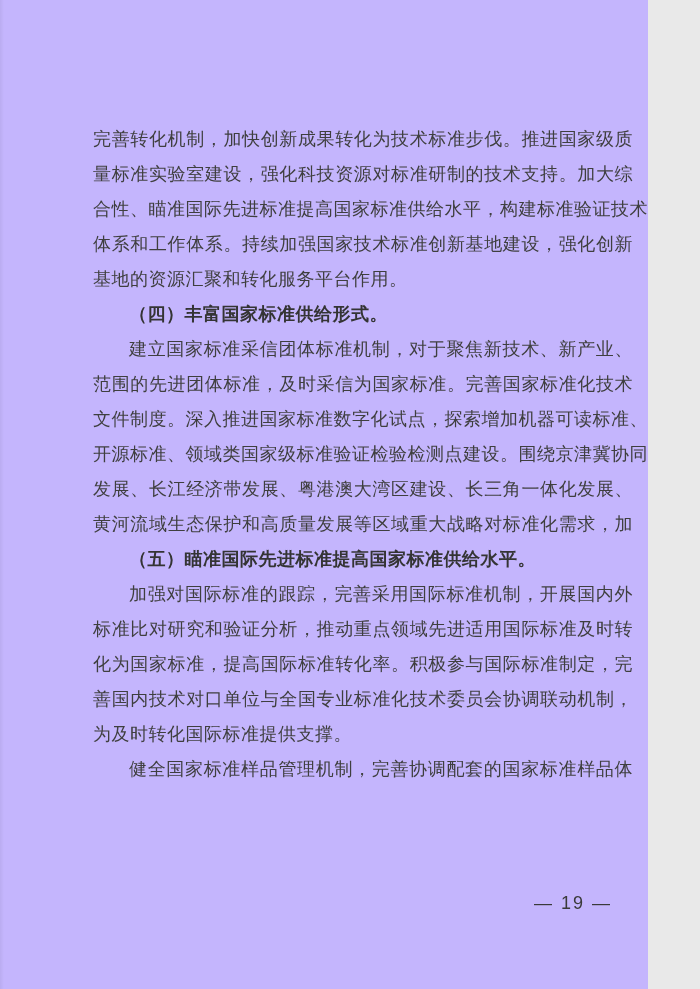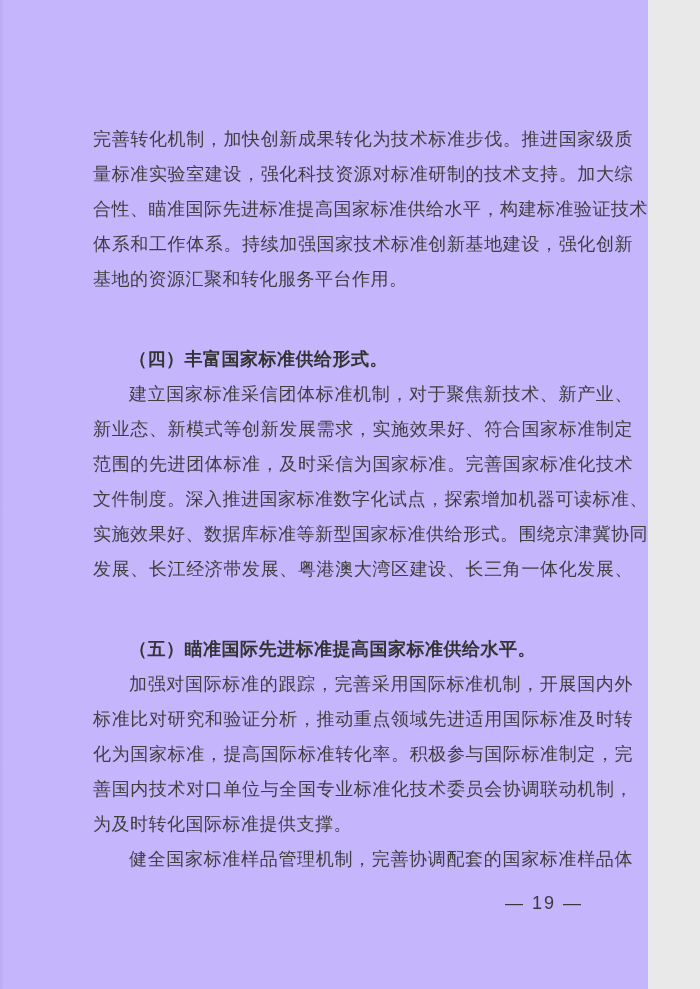--- a/index.html
+++ b/index.html
@@ -44,25 +44,24 @@
     text-align: justify;
     text-align-last: justify;
     text-justify: inter-character;
   }
   .indent {
     text-indent: 2em;
   }
   .heading {
     font-weight: bold;
     color: #343434;
-    margin-top: 45px;
   }
   .footer {
     position: absolute;
-    left: 76px;
+    left: 105px;
     top: 888px;
     width: 507px;
     text-align: right;
   }
   .page-number {
     display: inline-block;
     font-size: 18px;
     line-height: 30px;
     letter-spacing: 2px;
     color: #3a3a3a;
@@ -77,25 +76,25 @@
 
     <div class="ln just">完善转化机制，加快创新成果转化为技术标准步伐。推进国家级质</div>
     <div class="ln just">量标准实验室建设，强化科技资源对标准研制的技术支持。加大综</div>
     <div class="ln just">合性、瞄准国际先进标准提高国家标准供给水平，构建标准验证技术</div>
     <div class="ln just">体系和工作体系。持续加强国家技术标准创新基地建设，强化创新</div>
     <div class="ln">基地的资源汇聚和转化服务平台作用。</div>
 
     <div class="ln heading indent">（四）丰富国家标准供给形式。</div>
 
     <div class="ln just indent">建立国家标准采信团体标准机制，对于聚焦新技术、新产业、</div>
-    <div class="ln just">新业态、新模式等创新发展需求，实施效果好、符合国家标准制定</div>
     <div class="ln just">范围的先进团体标准，及时采信为国家标准。完善国家标准化技术</div>
     <div class="ln just">文件制度。深入推进国家标准数字化试点，探索增加机器可读标准、</div>
-    <div class="ln just">实施效果好、数据库标准等新型国家标准供给形式。围绕京津冀协同</div>
+    <div class="ln just">开源标准、领域类国家级标准验证检验检测点建设。围绕京津冀协同</div>
     <div class="ln just">发展、长江经济带发展、粤港澳大湾区建设、长三角一体化发展、</div>
+    <div class="ln just">黄河流域生态保护和高质量发展等区域重大战略对标准化需求，加</div>
 
     <div class="ln heading indent">（五）瞄准国际先进标准提高国家标准供给水平。</div>
 
     <div class="ln just indent">加强对国际标准的跟踪，完善采用国际标准机制，开展国内外</div>
     <div class="ln just">标准比对研究和验证分析，推动重点领域先进适用国际标准及时转</div>
     <div class="ln just">化为国家标准，提高国际标准转化率。积极参与国际标准制定，完</div>
     <div class="ln just">善国内技术对口单位与全国专业标准化技术委员会协调联动机制，</div>
     <div class="ln">为及时转化国际标准提供支撑。</div>
 
 

